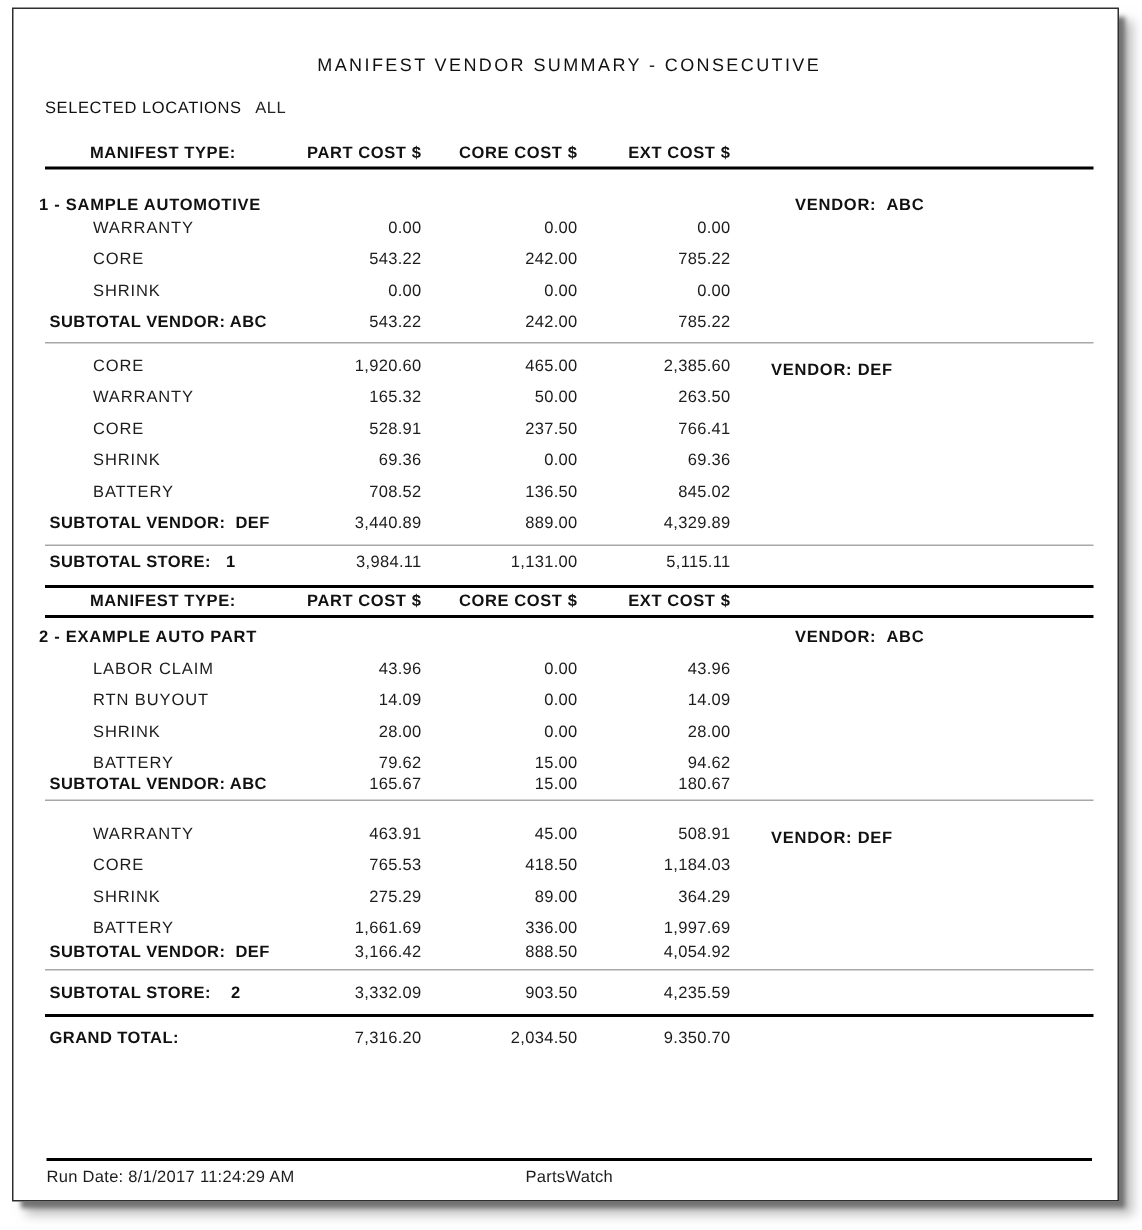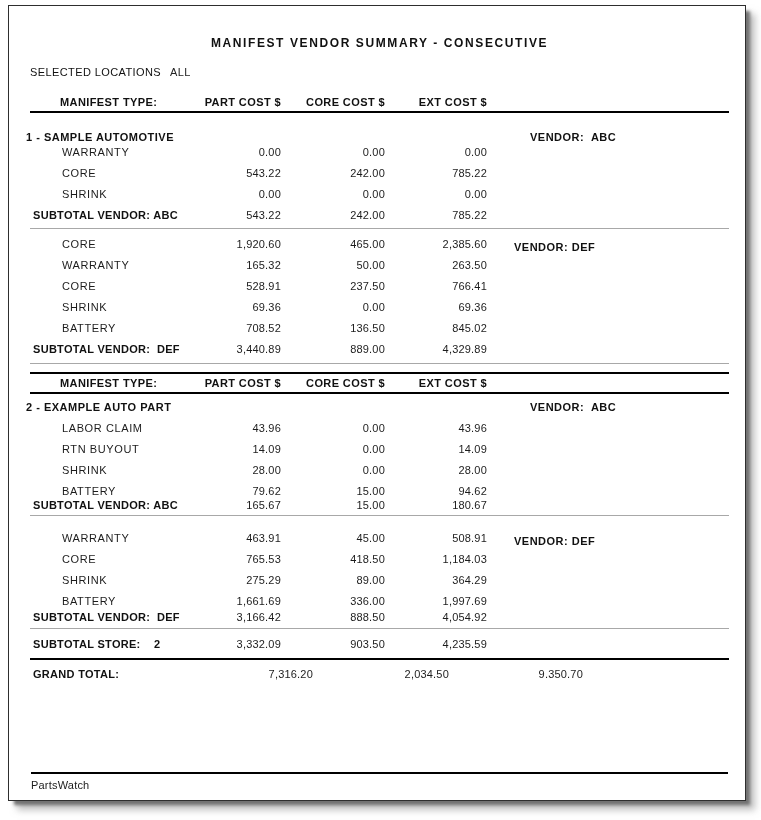--- a/index.html
+++ b/index.html
@@ -3,21 +3,21 @@
 <meta charset="utf-8">
 <style>
   * { margin:0; padding:0; box-sizing:border-box; }
   html,body { width:761px; height:820px; background:#ffffff; font-family:"Liberation Sans", sans-serif; }
   .page {
     position:absolute; left:8px; top:5px; width:738px; height:796px;
     background:#fff; border:1px solid #2e2e2e;
     box-shadow: 5px 5px 3px -1px rgba(105,105,105,0.9), 9px 9px 7px rgba(140,140,140,0.55);
   }
   .content { padding:0 16px 0 21px; position:relative; }
-  .report-title { text-align:center; padding-top:30px; font-size:12px; font-weight:bold; letter-spacing:1.6px; color:#111; }
+  .report-title { text-align:center; padding-top:30px; font-size:12px; font-weight:normal; letter-spacing:1.6px; color:#111; }
   .selected-row { margin-top:16px; font-size:11px; letter-spacing:0.4px; color:#111; }
   .selected-row .lbl { font-weight:normal; }
   .selected-row .val { margin-left:9px; font-weight:normal; color:#222; }
 
   .r { display:grid; grid-template-columns:160px 91px 104px 102px 1fr; align-items:baseline; line-height:13px; height:13px; font-size:11px; }
   .num { text-align:right; color:#1c1c1c; letter-spacing:0.2px; }
   .col-head { text-align:right; font-weight:bold; letter-spacing:0.4px; color:#111; }
   .type-head { padding-left:30px; font-weight:bold; letter-spacing:0.4px; color:#111; }
   .type { padding-left:32px; letter-spacing:0.6px; color:#1c1c1c; }
   .sec-title { grid-column:1 / 5; margin-left:-4px; font-weight:bold; letter-spacing:0.5px; color:#111; }
@@ -43,21 +43,21 @@
   .hdr2-row { margin-top:3px; }
   .sec2-title { margin-top:7px; }
   .sec2-first { margin-top:8px; }
   .sub2 { margin-top:1px; }
   .thin2 { margin-top:3px; }
   .def2-first { margin-top:16px; }
   .subdef2 { margin-top:3px; }
   .thin3 { margin-top:4px; }
   .store2-row { margin-top:9px; }
   .gt-rule { margin-top:7px; }
-  .gt-row { margin-top:8px;gap:32px; }
+  .gt-row { margin-top:8px; }
 
   .footer { position:absolute; left:22px; right:17px; bottom:9px; }
   .footer-row { display:grid; grid-template-columns:1fr auto 1fr; margin-top:5px; font-size:11px; color:#1c1c1c; letter-spacing:0.2px; }
   .footer-row .fr-c { }
   .footer-row .fr-r { text-align:right; }
 </style>
 </head>
 <body>
 
 <div class="page">
@@ -154,20 +154,27 @@
       <div class="r sub-after">
         <span class="subt">SUBTOTAL VENDOR:  DEF</span>
         <span class="num">3,440.89</span>
         <span class="num">889.00</span>
         <span class="num">4,329.89</span>
           <span></span>
       </div>
     </div>
 
     <div class="rule1 thin-before-store"></div>
+    <div class="r store-row">
+      <span class="subt">SUBTOTAL STORE:   1</span>
+      <span class="num">3,984.11</span>
+      <span class="num">1,131.00</span>
+      <span class="num">5,115.11</span>
+        <span></span>
+    </div>
 
     <div class="rule2 sec-end-rule"></div>
 
     <div class="r hdr2-row">
       <span class="type-head">MANIFEST TYPE:</span>
       <span class="col-head">PART COST $</span>
       <span class="col-head">CORE COST $</span>
       <span class="col-head">EXT COST $</span>
       <span></span>
     </div>
@@ -269,16 +276,17 @@
       <span class="num">7,316.20</span>
       <span class="num">2,034.50</span>
       <span class="num">9.350.70</span>
         <span></span>
     </div>
   </div>
 
   <div class="footer">
     <div class="rule2"></div>
     <div class="footer-row">
+      <span>Run Date: 8/1/2017 11:24:29 AM</span>
       <span class="fr-c">PartsWatch</span>
     </div>
   </div>
 </div>
 
 </body></html>

